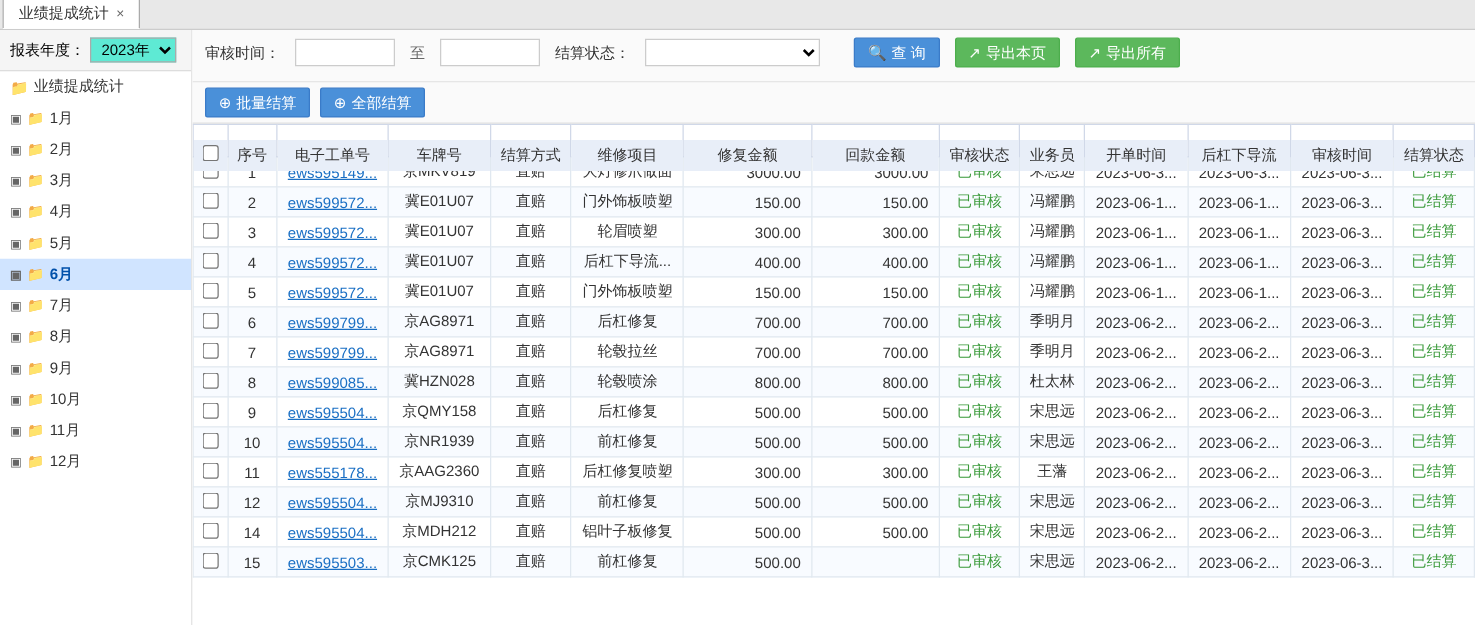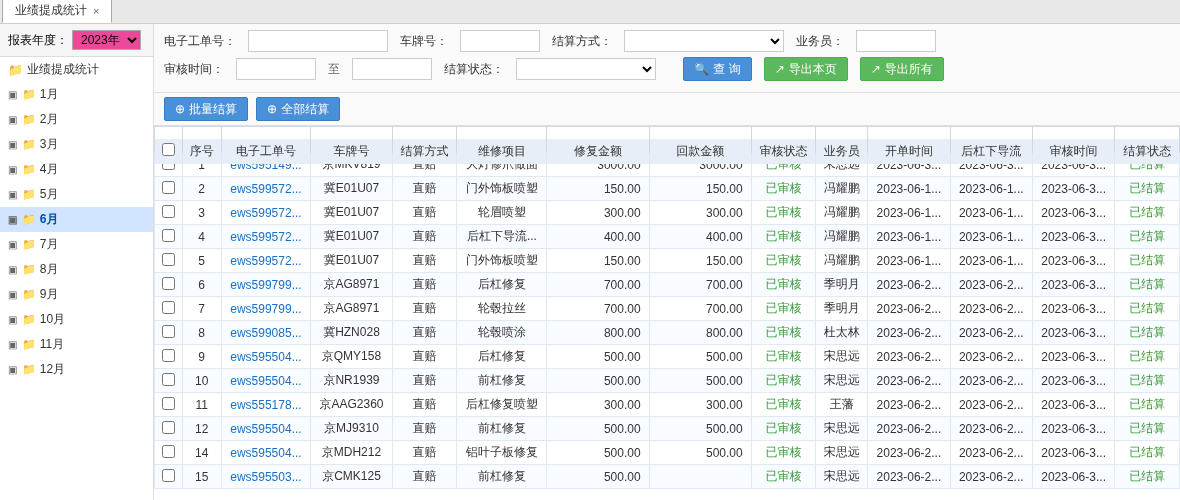--- a/index.html
+++ b/index.html
@@ -10,21 +10,21 @@
     .tab { padding: 3px 12px; background: #d0d8e8; border: 1px solid #aaa; border-bottom: none; margin-left: 2px; cursor: pointer; font-size: 12px; color: #333; display: flex; align-items: center; gap: 6px; }
     .tab.active { background: #fff; border-bottom: 1px solid #fff; }
     .tab-close { cursor: pointer; color: #666; font-size: 11px; }
     
     
     .main-layout { display: flex; flex: 1; overflow: hidden; }
     
     
     .sidebar { width: 154px; background: #fff; border-right: 1px solid #ddd; overflow-y: auto; flex-shrink: 0; }
     .sidebar-header { padding: 6px 8px; background: #f5f5f5; border-bottom: 1px solid #ddd; display: flex; align-items: center; gap: 4px; }
-    .year-select { border: 1px solid #aaa; background: #ec4899; padding: 1px 4px; font-size: 12px; }
+    .year-select { border: 1px solid #aaa; background: #5eead4; padding: 1px 4px; font-size: 12px; text-align: center; }
     .sidebar-item { padding: 4px 8px; cursor: pointer; display: flex; align-items: center; gap: 4px; color: #333; }
     .sidebar-item.active { background: #d0e4ff; color: #0050aa; font-weight: bold; }
     .folder-icon { font-size: 11px; color: #e8a020; }
     .tree-toggle { font-size: 10px; color: #666; width: 10px; }
     
     
     .content { flex: 1; display: flex; flex-direction: column; overflow: hidden; background: #fff; }
     
     
     .filter-bar { padding: 6px 10px; border-bottom: 1px solid #e0e0e0; background: #fafafa; }
@@ -43,21 +43,21 @@
     .action-bar { padding: 4px 10px; border-bottom: 1px solid #e0e0e0; background: #fafafa; display: flex; gap: 8px; }
     
     
     .table-container { flex: 1; overflow-y: auto; overflow-x: auto; }
     table { width: 100%; border-collapse: collapse; font-size: 12px; }
     thead tr { background: #e8eef8; position: sticky; top: 12px; z-index: 10; }
     thead th { border: 1px solid #d0d8e8; padding: 4px 6px; text-align: center; white-space: nowrap; color: #333; font-weight: normal; }
     tbody tr { background: #fff; }
     tbody tr:nth-child(even) { background: #f8fbff; }
     tbody td { border: 1px solid #e0e8f0; padding: 3px 6px; text-align: center; white-space: nowrap; color: #333; }
-    td.link { color: #1a6fc4; cursor: pointer; }
+    td.link { color: #1a6fc4; cursor: pointer; text-decoration: underline; }
     td.green { color: #3a9a3a; }
     td.right { text-align: right; padding-right: 8px; padding-left: 44px; }
     
     
     input[type=checkbox] { width: 13px; height: 13px; cursor: pointer; }
     
     
     .sidebar::-webkit-scrollbar, .table-container::-webkit-scrollbar { width: 8px; }
     .sidebar::-webkit-scrollbar-track, .table-container::-webkit-scrollbar-track { background: #f0f0f0; }
     .sidebar::-webkit-scrollbar-thumb, .table-container::-webkit-scrollbar-thumb { background: #c0c0c0; border-radius: 4px; }
@@ -149,35 +149,20 @@
     <span class="tree-toggle">▣</span>
     <span class="folder-icon">📁</span>
     <span>12月</span>
   </div>
       </div>
   </div>
 
   <div class="content">
 
     <div class="filter-bar">
-      <div class="filter-row">
-        <span class="filter-label">电子工单号：</span>
-        <input class="filter-input" type="text" style="">
-        <span class="filter-label">车牌号：</span>
-        <input class="filter-input filter-input-sm" type="text" style="">
-        <span class="filter-label">结算方式：</span>
-        <select class="filter-select filter-select-lg">
-          <option></option>
-          <option>直赔</option>
-          <option>保险</option>
-          <option>现金</option>
-        </select>
-        <span class="filter-label">业务员：</span>
-        <input class="filter-input filter-input-sm" type="text" style="">
-      </div>
       <div class="filter-row">
         <span class="filter-label">审核时间：</span>
         <input class="filter-input filter-input-sm" type="text" style="">
         <span class="filter-dash">至</span>
         <input class="filter-input filter-input-sm" type="text" style="">
         <span class="filter-label">结算状态：</span>
         <select class="filter-select">
           <option></option>
           <option>已结算</option>
           <option>未结算</option>

